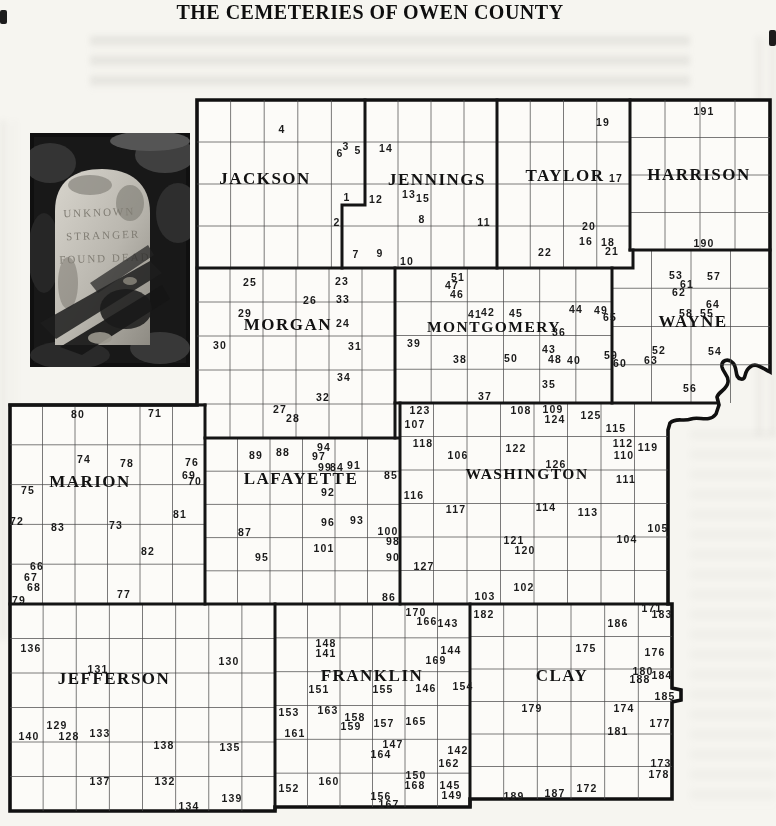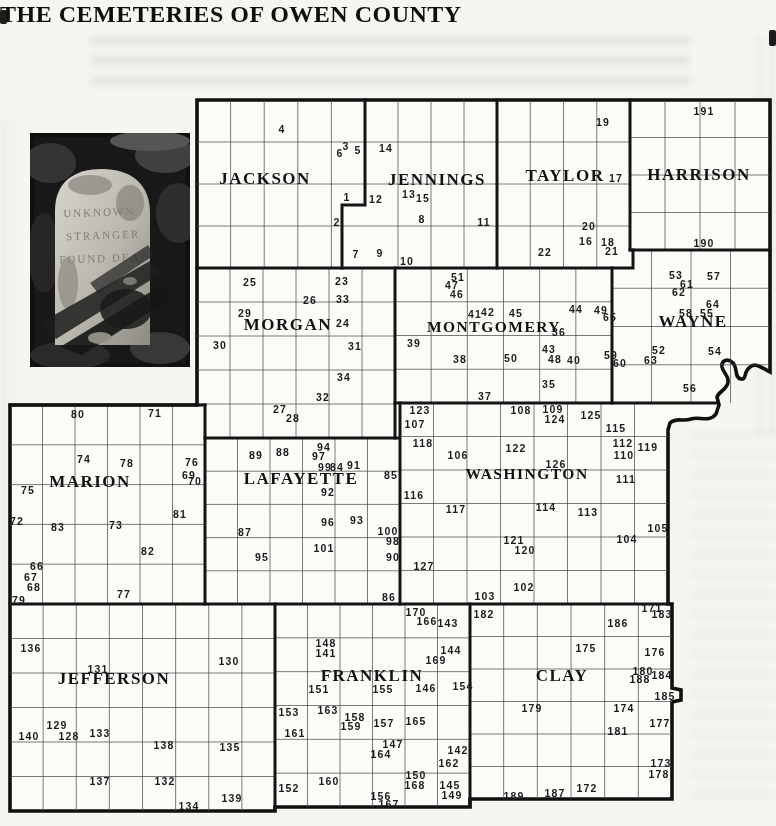--- a/index.html
+++ b/index.html
@@ -3,21 +3,21 @@
 <meta charset="utf-8">
 <style>
   html,body{margin:0;padding:0;background:#dededa;}
   .page{
     position:relative;width:776px;height:826px;overflow:hidden;
     background:#f6f5f0;
     font-family:"Liberation Serif",serif;
   }
   .page-title{
     position:absolute;top:1px;left:0;width:740px;margin:0;
-    text-align:left;font-size:24px;font-weight:bold;color:#0e0e0e;
+    text-align:center;font-size:20px;font-weight:bold;color:#0e0e0e;
     letter-spacing:.5px;font-family:"Liberation Serif",serif;
   }
   .map-svg,.photo-svg{position:absolute;display:block;}
   .map-svg{left:0;top:0;}
   .photo-svg{left:30px;top:133px;}
   .twp-label{
     font-family:"Liberation Serif",serif;font-weight:bold;
     fill:#121212;letter-spacing:1.5px;
   }
   .cem-num{

